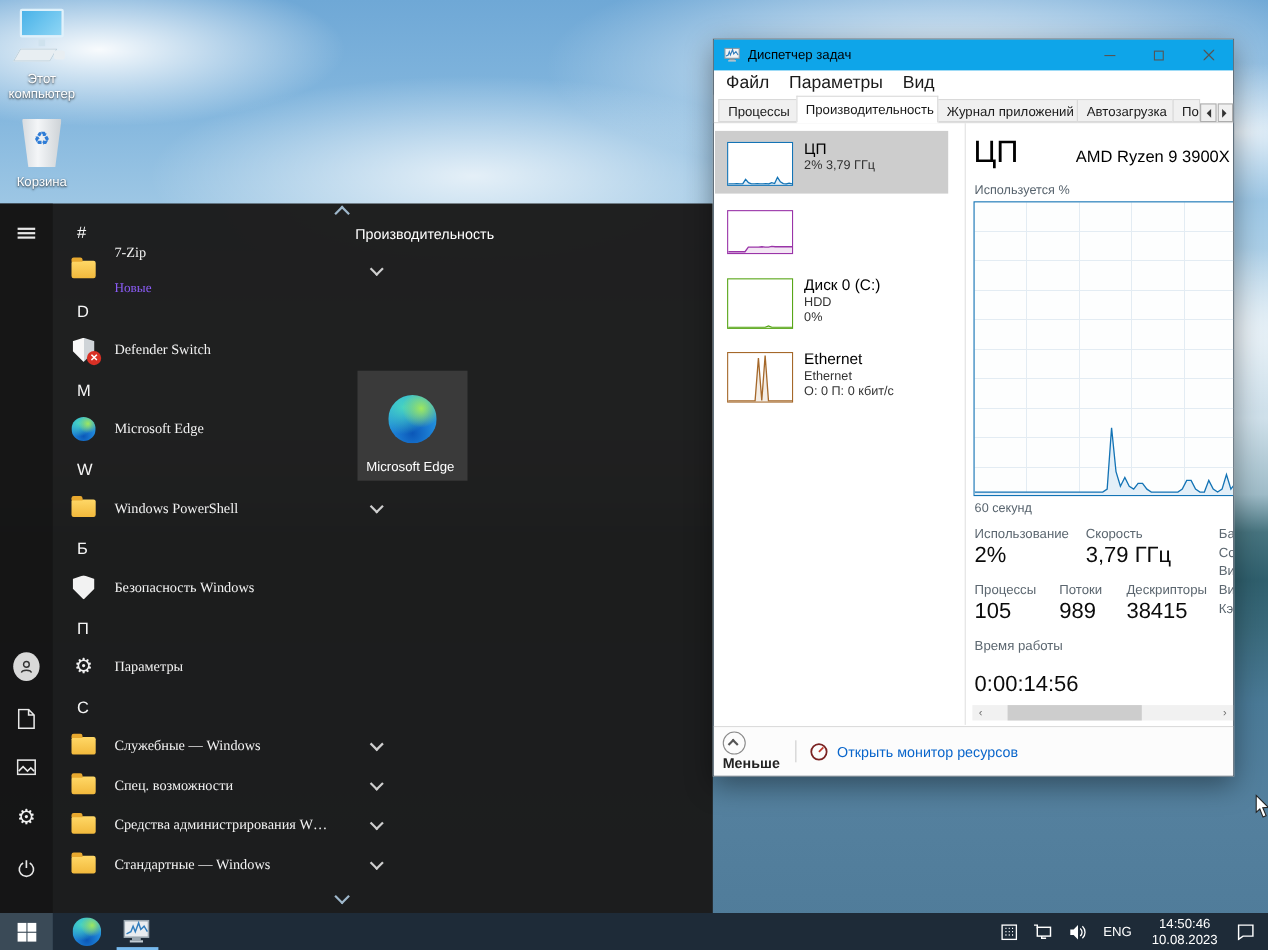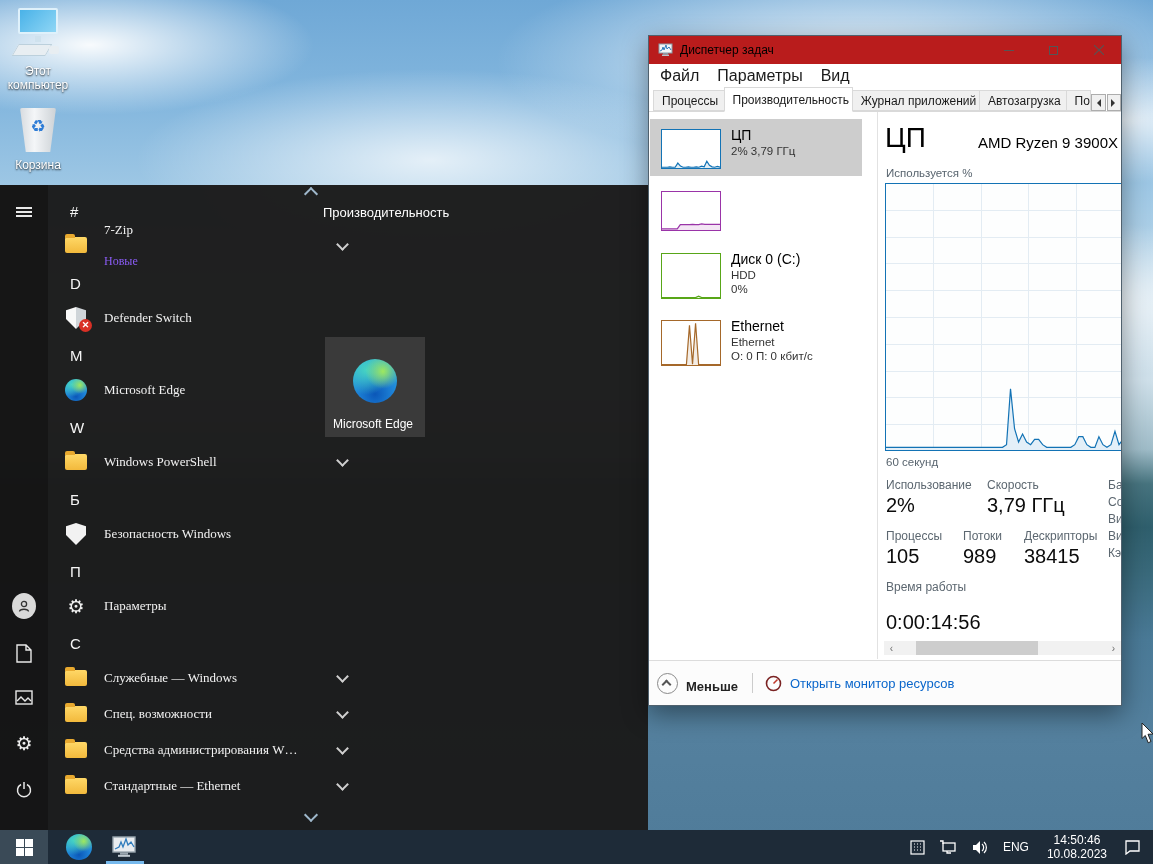--- a/index.html
+++ b/index.html
@@ -50,21 +50,21 @@
       radial-gradient(circle at 68% 28%,#9ee85f, rgba(0,0,0,0) 40%),
       radial-gradient(circle at 30% 25%,#46d3c2, rgba(0,0,0,0) 55%),
       radial-gradient(circle at 50% 80%,#0b57b8,#1e84d8 45%,#2aa7e0 75%);}
   .shield{width:20px;height:22px;background:#f2f2f2;clip-path:polygon(50% 0,100% 15%,100% 55%,50% 100%,0 55%,0 15%);}
   .shield.q{background:linear-gradient(90deg,#f8f8f8 50%,#cfd4d8 50%);}
   .badge-x{position:absolute;right:-4px;bottom:-3px;width:13px;height:13px;border-radius:50%;background:#d93025;color:#fff;font-size:9px;line-height:13px;text-align:center;font-weight:bold;}
   .gear-g{font-size:19px;color:#f0f0f0;}
 
   
   .tm{position:absolute;left:648px;top:35px;width:474px;height:671px;background:#fff;border:1px solid #50616e;box-shadow:0 8px 24px rgba(0,0,0,.4);}
-  .tm-title{position:absolute;left:0;top:0;right:0;height:28px;background:#b91c1c;display:flex;align-items:center;}
+  .tm-title{position:absolute;left:0;top:0;right:0;height:28px;background:#0ea5e9;display:flex;align-items:center;}
   .tm-title .t{font-size:12px;color:#000;margin-left:6px;}
   .tm-ctrl{position:absolute;top:0;right:0;height:28px;display:flex;}
   .tm-ctrl .cb{width:45px;height:28px;display:flex;align-items:center;justify-content:center;color:#555;}
   .mini-line{width:10px;height:1px;background:#555;}
   .max-box{width:9px;height:9px;border:1px solid #555;}
   .tm-menu{position:absolute;left:2px;top:28px;height:22px;display:flex;font-size:16px;color:#1a1a1a;}
   .tm-menu div{padding:3px 9px;}
   .tabs{position:absolute;left:0;top:50px;right:0;height:26px;display:flex;align-items:flex-end;border-bottom:1px solid #d9d9d9;background:#fff;padding-left:4px;}
   .tab{height:21px;line-height:20px;font-size:12px;color:#1a1a1a;padding:0 8px;background:#f0f0f0;border:1px solid #d9d9d9;margin-right:-1px;white-space:nowrap;overflow:hidden;}
   .tab.active{height:25px;line-height:24px;background:#fff;border-bottom:1px solid #fff;margin-bottom:-1px;z-index:2;}
@@ -247,21 +247,21 @@
     <span class="ic">
         <span class="folder"></span>
       </span>
     <span class="txt">Средства администрирования W…</span>
     <span class="chev" style="top:12px;"></span>
   </div>
   <div class="sm-row" style="top:583px;">
     <span class="ic">
         <span class="folder"></span>
       </span>
-    <span class="txt">Стандартные — Ethernet</span>
+    <span class="txt">Стандартные — Windows</span>
     <span class="chev" style="top:12px;"></span>
   </div>
 
   <div class="sm-scroll-arrow" style="top:4px;transform:rotate(-135deg);"></div>
   <div class="sm-scroll-arrow" style="top:625px;transform:rotate(45deg);"></div>
 
   <div class="tiles-title">Производительность</div>
   <div class="tile">
     <div class="edge-ball" style="width:44px;height:44px;position:absolute;left:28px;top:22px;"></div>
     <div class="tlbl">Microsoft Edge</div>
@@ -394,21 +394,21 @@
 
   <div class="hscroll">
     <div class="hs-btn">‹</div>
     <div class="hs-track">
         <div class="hs-thumb"></div>
       </div>
     <div class="hs-btn">›</div>
   </div>
 
   <div class="tm-footer">
-    <div style="display:flex;align-items:flex-end;cursor:pointer;">
+    <div style="display:flex;align-items:flex-start;cursor:pointer;flex-direction:column;">
       <div class="less-ic">
           <i></i>
         </div>
       <span class="less-t">Меньше</span>
     </div>
     <div class="foot-sep"></div>
     <svg width="17" height="17" viewBox="0 0 17 17">
       <circle cx="8.5" cy="8.5" r="7" fill="none" stroke="#7a2222" stroke-width="1.6"></circle>
       <line x1="8.5" y1="8.5" x2="12.5" y2="4.5" stroke="#c0392b" stroke-width="1.6"></line>
     </svg>

